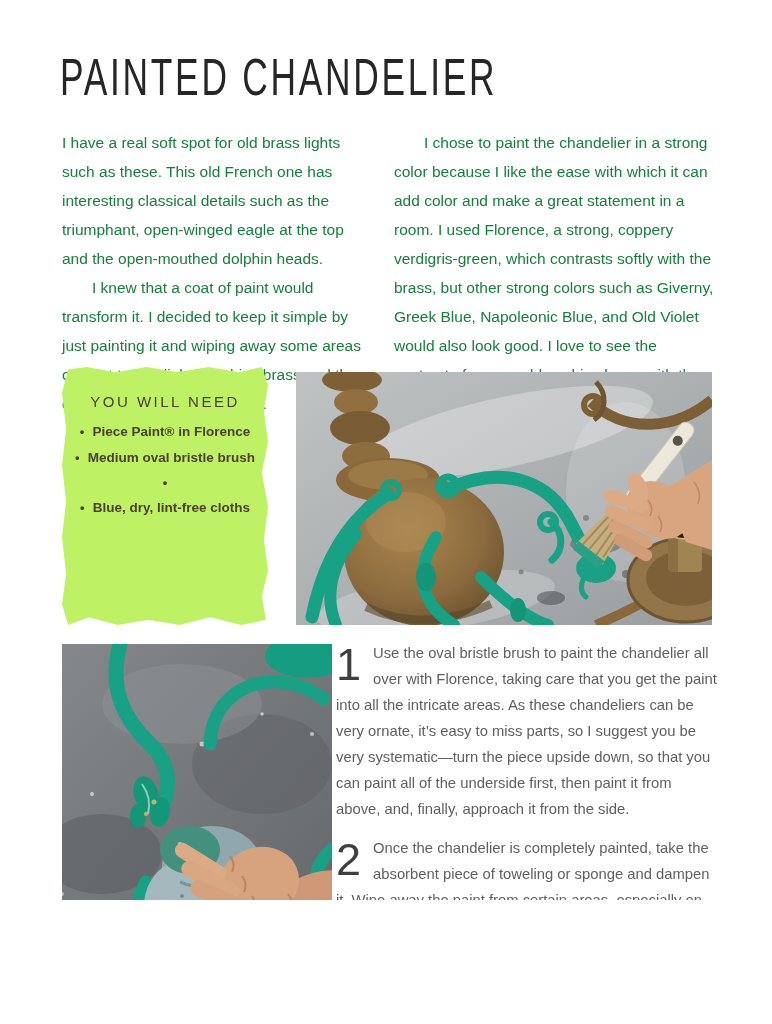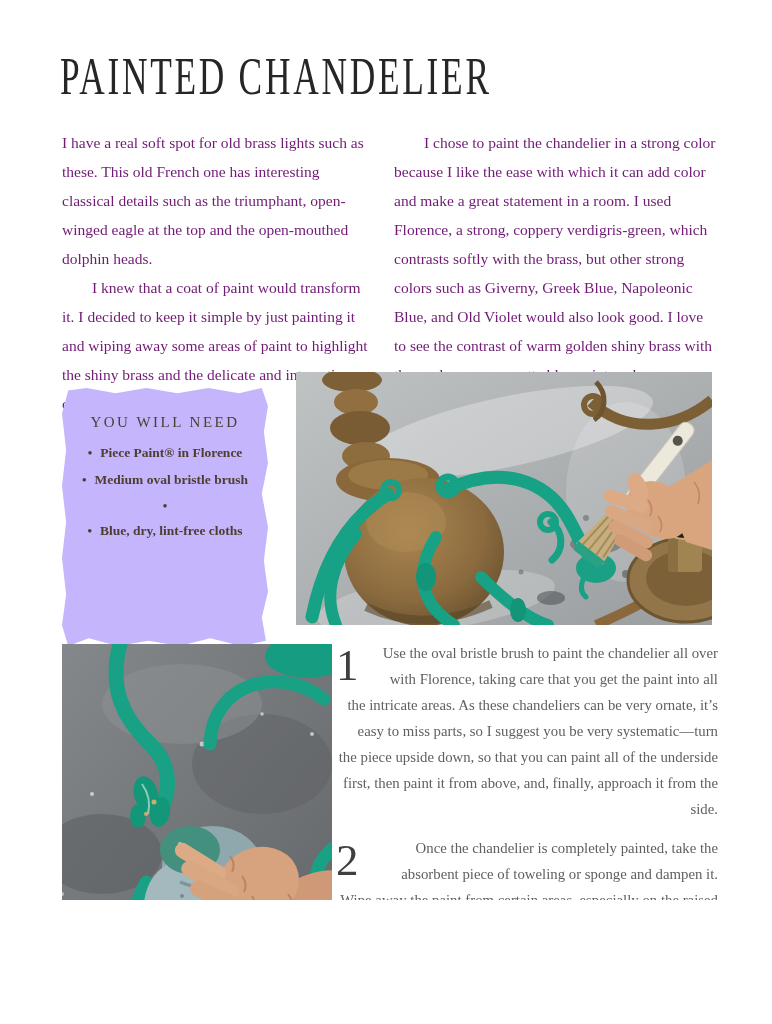--- a/index.html
+++ b/index.html
@@ -1,40 +1,40 @@
 <!DOCTYPE html>
 <html><head>
 <meta charset="utf-8">
 <style>
   html,body{margin:0;padding:0;background:#ffffff;}
   .page{
     position:relative;width:772px;height:900px;background:#ffffff;
-    font-family:Liberation Serif, serif;overflow:hidden;
+    font-family:Liberation Sans, sans-serif;overflow:hidden;
   }
   
   .title{
     position:absolute;left:60px;top:50px;margin:0;
     font-size:52px;font-weight:300;color:#262626;
     letter-spacing:4px;white-space:nowrap;
     transform:scaleX(0.68);transform-origin:left top;line-height:1.05;
   }
   
   .intro{
     position:absolute;left:62px;top:128px;width:654px;
     display:flex;gap:24px;
   }
-  .col{color:#701a75;font-size:15.5px;line-height:29px;}
+  .col{color:#15803d;font-size:15.5px;line-height:29px;}
   .col-left{width:308px;}
   .col-right{width:322px;}
   .col p{margin:0;}
   .indent{text-indent:30px;}
   
   .needs-box{
-    position:absolute;left:62px;top:388px;width:206px;height:258px;
-    background:#c4b5fd;
+    position:absolute;left:62px;top:367px;width:206px;height:258px;
+    background:#bef264;
     clip-path:polygon(3% 1%,12% 0%,26% 2%,41% 0%,56% 2%,71% 0%,86% 2%,97% 0%,
       100% 7%,98% 17%,100% 29%,97% 41%,100% 54%,98% 67%,100% 79%,97% 89%,99% 98%,
       87% 100%,72% 97%,57% 100%,42% 98%,27% 100%,13% 97%,3% 100%,
       0% 92%,2% 80%,0% 66%,2% 52%,0% 38%,2% 24%,0% 10%);
     color:#4d3e31;
   }
   .needs-title{
     margin:26px 0 14px 0;text-align:center;
     font-size:15px;font-weight:400;letter-spacing:2.5px;color:#4d3e31;
   }
@@ -49,21 +49,21 @@
   .photo2{position:absolute;left:62px;top:644px;width:270px;height:306px;}
   .photo1 svg,.photo2 svg{display:block;width:100%;height:100%;}
   
   .steps{position:absolute;left:336px;top:640px;width:382px;}
   .step{margin-bottom:13px;}
   .step::after{content:"";display:block;clear:both;}
   .step-num{
     float:left;font-size:45px;line-height:46px;font-weight:300;color:#3f3f3f;
     margin:2px 12px 2px 0;
   }
-  .step-text{margin:0;color:#5f5f5f;font-size:14.8px;line-height:26px;text-align:right;}
+  .step-text{margin:0;color:#5f5f5f;font-size:14.8px;line-height:26px;}
   
   .footer{
     position:absolute;right:58px;top:960px;
     display:flex;align-items:baseline;gap:22px;
   }
   .footer-label{
     color:#9b9b9b;font-size:10.5px;letter-spacing:3.5px;font-weight:400;
   }
   .footer-page{color:#4a4a4a;font-size:12px;font-weight:700;letter-spacing:1px;}
 </style>

